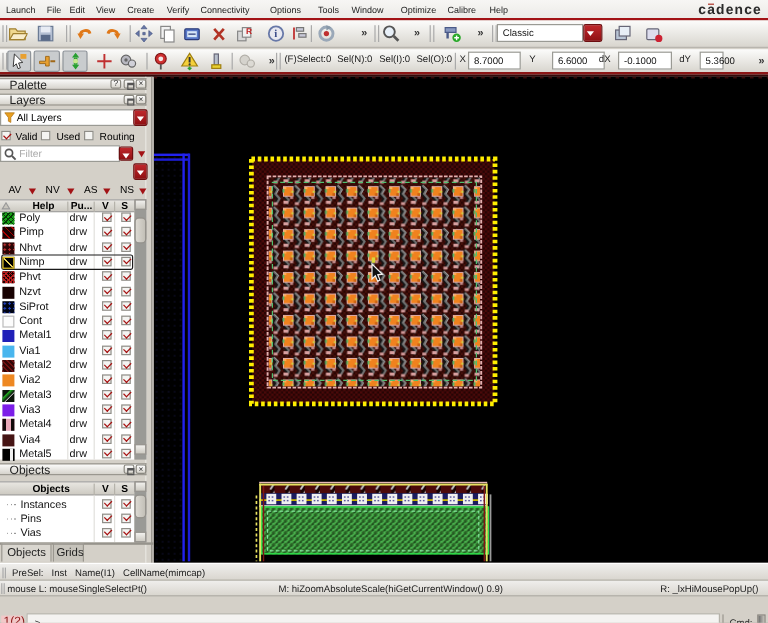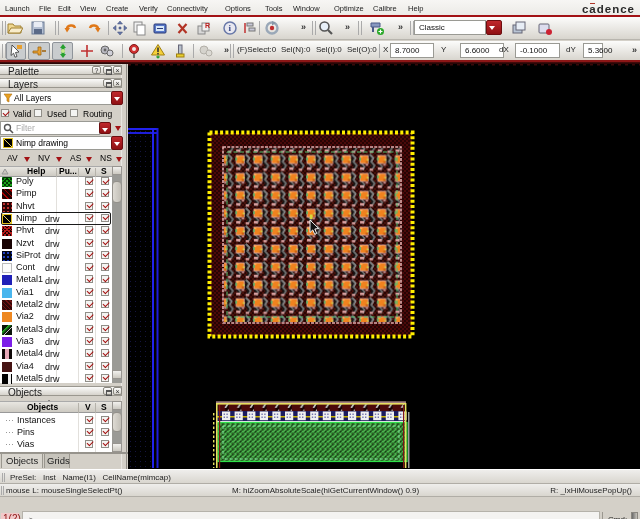--- a/index.html
+++ b/index.html
@@ -38,21 +38,21 @@
 .redbtn { position:absolute; width:12px; background:linear-gradient(#c0282c,#8f1013); border:1px solid #6d0e10; border-radius:2px; }
 .redbtn:after { content:""; position:absolute; left:2px; top:5px; border:3px solid transparent; border-top:4px solid #fff; }
 .rarrow { position:absolute; width:0; height:0; border:3px solid transparent; border-top:5px solid #a21215; }
 .cb { position:absolute; width:8px; height:8px; background:#f4f4f2; border:1px solid #908e88; }
 .cb:after { content:""; position:absolute; left:0.5px; top:0.5px; width:4.5px; height:2.5px;
   border-left:1.8px solid #a50f0f; border-bottom:1.8px solid #a50f0f; transform:rotate(-45deg); }
 .nochk:after { display:none; }
 .lrow { position:absolute; left:1px; width:110px; height:12px; font-size:9px; }
 .sw { position:absolute; left:1px; top:1px; width:10px; height:10px; }
 .lname { position:absolute; left:15px; top:0; color:#111; }
-.ldrw { position:absolute; left:44px; top:0; color:#111;margin-top:38px; }
+.ldrw { position:absolute; left:57px; top:0; color:#111; }
 .orow { position:absolute; left:1px; width:110px; height:12px; font-size:9px; }
 .oname { position:absolute; left:16px; top:0; color:#111; }
 .treedash { position:absolute; left:5px; top:5px; width:9px; height:1px;
   background:repeating-linear-gradient(90deg,#999 0 1px,transparent 1px 3px); }
 
 .sw-poly { background:#18a018; background-image:repeating-linear-gradient(45deg,#033803 0 1px,transparent 1px 3px),repeating-linear-gradient(-45deg,#033803 0 1px,transparent 1px 3px); }
 .sw-pimp { background:#1c0202; background-image:repeating-linear-gradient(45deg,#a00 0 1px,transparent 1px 4px); }
 .sw-nhvt { background:#2a0404; background-image:radial-gradient(#c03030 1px,transparent 1px); background-size:4px 4px; }
 .sw-nimp { background:#000; border:1px solid #e0c020; background-image:linear-gradient(45deg,transparent 44%,#e8d060 46%,#e8d060 54%,transparent 56%); }
 .sw-phvt { background:#1a0000; background-image:repeating-linear-gradient(45deg,#b81c1c 0 1px,transparent 1px 2.5px),repeating-linear-gradient(-45deg,#b81c1c 0 1px,transparent 1px 2.5px); }
@@ -439,24 +439,20 @@
   <div class="combo" style="top:57px;width:100px">
     <svg width="11" height="11" style="position:absolute;left:2px;top:1px">
         <circle cx="4.5" cy="4.5" r="3" fill="none" stroke="#555" stroke-width="1.4"></circle>
         <line x1="7" y1="7" x2="10" y2="10" stroke="#555" stroke-width="1.6"></line>
       </svg>
     <span style="position:absolute;left:15px;top:1px;font-size:8.5px;color:#a9a9a9">Filter</span>
   </div>
   <div class="redbtn" style="left:99px;top:58px;height:12px"></div>
   <div class="rarrow" style="left:115px;top:62px"></div>
 
-  <div class="combo" style="top:72px">
-    <div style="position:absolute;left:2px;top:1px;width:10px;height:10px;background:#000;border:1px solid #e0c020;background-image:linear-gradient(45deg,transparent 44%,#e8d060 46%,#e8d060 54%,transparent 56%)"></div>
-    <span style="position:absolute;left:15px;top:1px;font-size:8.5px">Nimp drawing</span>
-  </div>
   <div class="redbtn" style="left:111px;top:72px;height:14px"></div>
 
   <span class="abs" style="left:7px;top:89px;font-size:8.5px">AV</span>
     <div class="rarrow" style="left:24px;top:93px"></div>
   <span class="abs" style="left:38px;top:89px;font-size:8.5px">NV</span>
     <div class="rarrow" style="left:56px;top:93px"></div>
   <span class="abs" style="left:70px;top:89px;font-size:8.5px">AS</span>
     <div class="rarrow" style="left:86px;top:93px"></div>
   <span class="abs" style="left:100px;top:89px;font-size:8.5px">NS</span>
     <div class="rarrow" style="left:116px;top:93px"></div>

